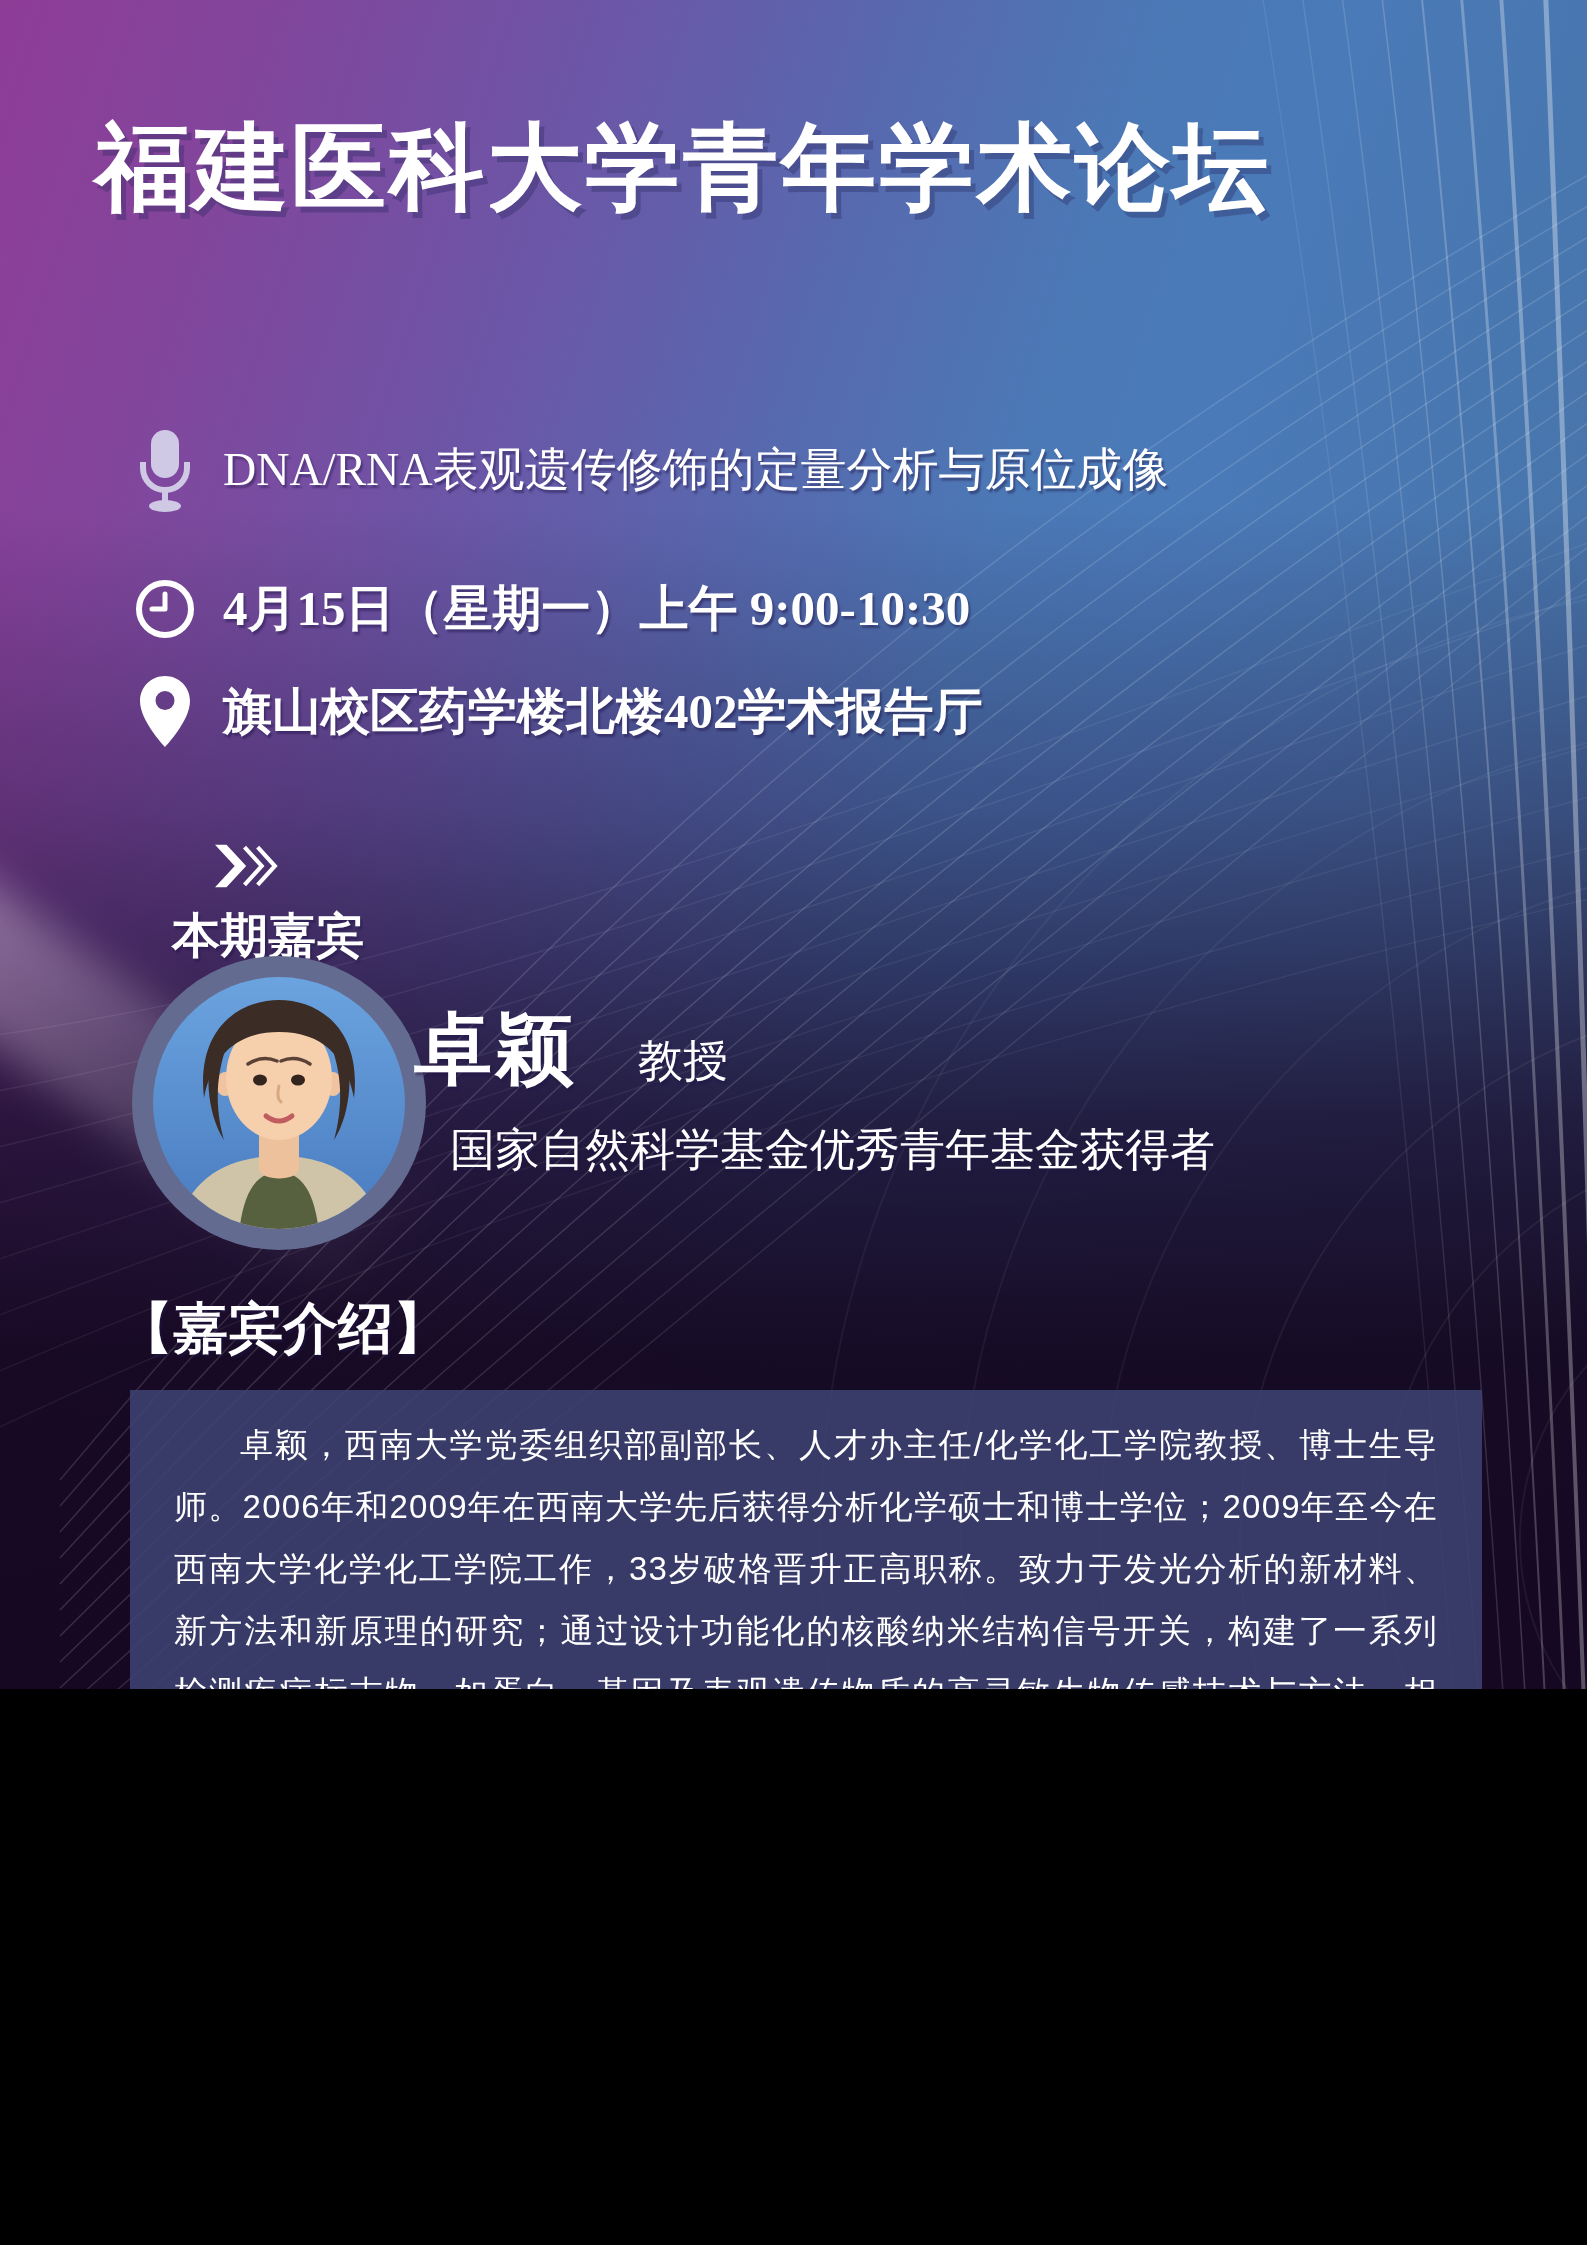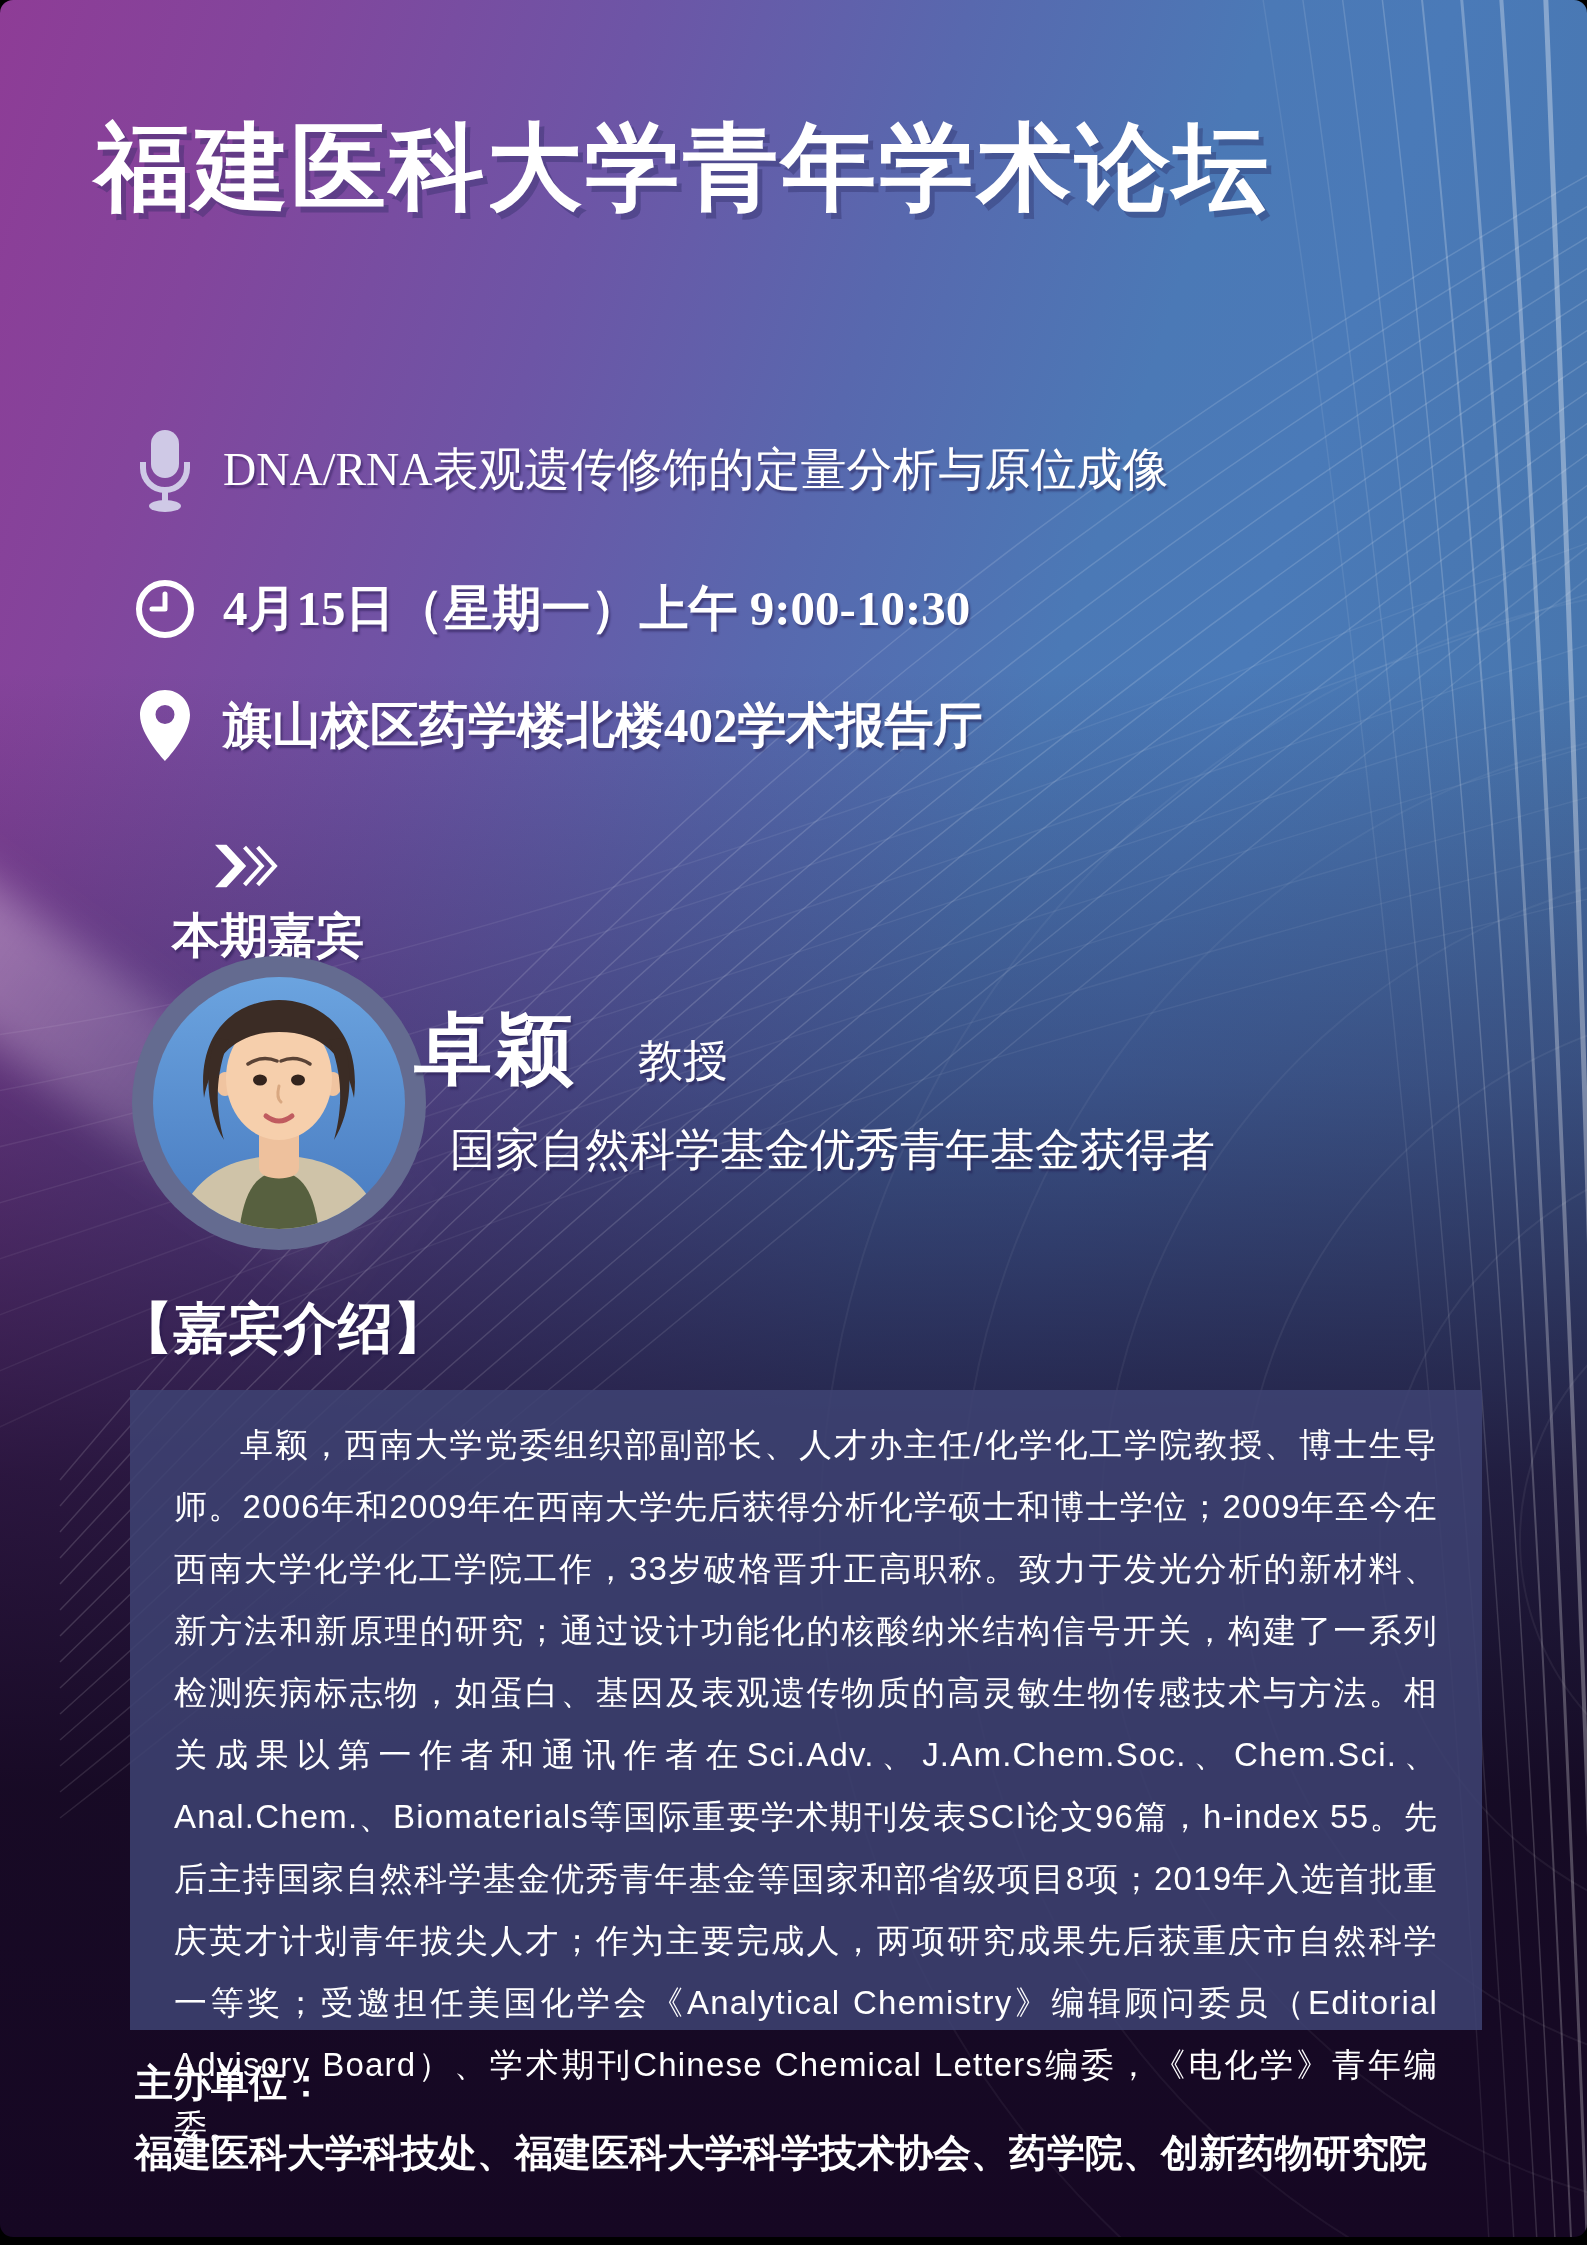--- a/index.html
+++ b/index.html
@@ -1,42 +1,41 @@
 <!DOCTYPE html>
 <html style="--bg-purple: #8e3c96; --bg-blue: #4a7ab8; --bg-bottom: #160723; --intro-panel: rgba(62,67,115,0.85); --photo-ring: #646b90; --text: #ffffff;"><head>
 <meta charset="utf-8">
 <style>
   :root{
     --bg-purple:#8e3c96; --bg-blue:#4a7ab8; --bg-bottom:#160723;
     --intro-panel:rgba(62,67,115,.85); --photo-ring:#646b90; --text:#ffffff;
   }
   html,body{margin:0;padding:0;background:#000;}
   .poster{
-    position:relative;width:1587px;height:2237px;overflow:hidden;
+    position:relative;width:1587px;height:1689px;overflow:hidden;
     color:var(--text);font-family:"Liberation Sans",sans-serif;
     background:
       linear-gradient(180deg, rgba(25,8,40,0) 30%, rgba(30,10,48,.35) 48%,
         rgba(24,8,38,.80) 66%, rgba(20,7,32,.96) 80%, var(--bg-bottom) 100%),
       linear-gradient(108deg, var(--bg-purple) 0%, #83459c 12%, #6d55a6 28%,
         #5868ae 42%, #4b79b6 55%, var(--bg-blue) 63%, #45709f 100%);
-    border-radius: 13px;
   }
   .deco{position:absolute;inset:0;pointer-events:none;}
   .beam{position:absolute;left:-150px;top:780px;width:720px;height:130px;
     background:linear-gradient(90deg, rgba(255,235,255,.45), rgba(255,235,255,0));
     transform:rotate(36deg);transform-origin:left top;filter:blur(20px);pointer-events:none;}
   .title{position:absolute;left:95px;top:100px;font-weight:900;font-size:95px;
     line-height:134px;letter-spacing:3px;text-shadow:5px 6px 0 rgba(40,40,95,.35);}
   .serif{font-family:"Liberation Serif",serif;}
   .row{position:absolute;left:133px;display:flex;align-items:center;}
   .icon-cell{width:64px;display:flex;justify-content:center;flex:0 0 64px;}
   .row .txt{margin-left:26px;text-shadow:2px 3px 2px rgba(30,20,70,.45);}
   .row-talk{top:428px;}  .row-talk .txt{font-size:46px;}
   .row-date{top:576px;}  .row-date .txt{font-size:49px;font-weight:700;text-align:right;}
-  .row-loc{top:690px;}   .row-loc .txt{font-size:49px;font-weight:700;}
+  .row-loc{top:676px;}   .row-loc .txt{font-size:49px;font-weight:700;}
   .row-guest{top:840px;left:130px;flex-direction:column;} .row-guest .txt{font-size:48px;font-weight:700;margin-left:42px;}
   .photo{position:absolute;left:132px;top:956px;width:294px;height:294px;border-radius:50%;}
   .name-row{position:absolute;left:414px;top:998px;display:flex;align-items:baseline;
     text-shadow:2px 3px 2px rgba(30,20,70,.45);}
   .name{font-size:78px;font-weight:600;letter-spacing:4px;}
   .prof{font-size:45px;margin-left:60px;font-weight:400;}
   .honor{position:absolute;left:450px;top:1120px;font-size:45px;
     text-shadow:2px 3px 2px rgba(30,20,70,.45);}
   .intro-h{position:absolute;left:118px;top:1292px;font-size:55px;font-weight:700;
     text-shadow:2px 3px 2px rgba(30,20,70,.45);}

